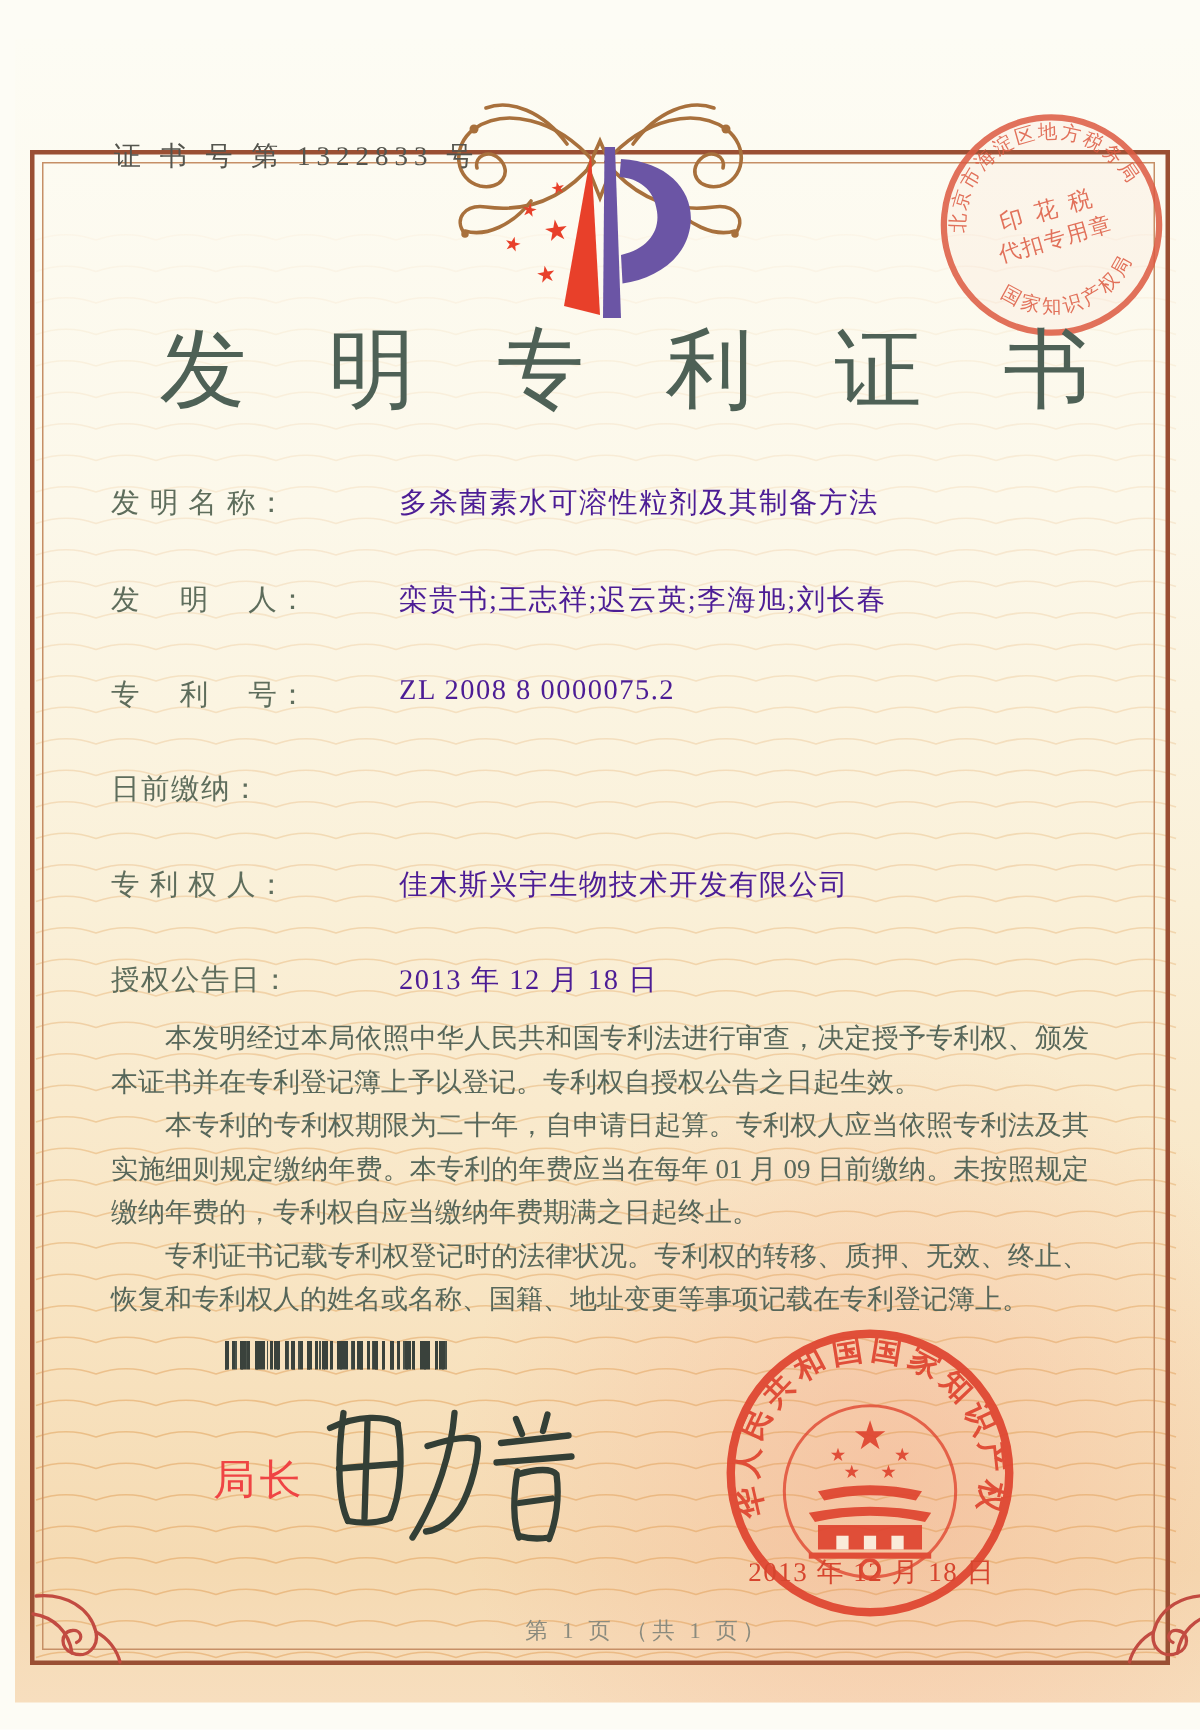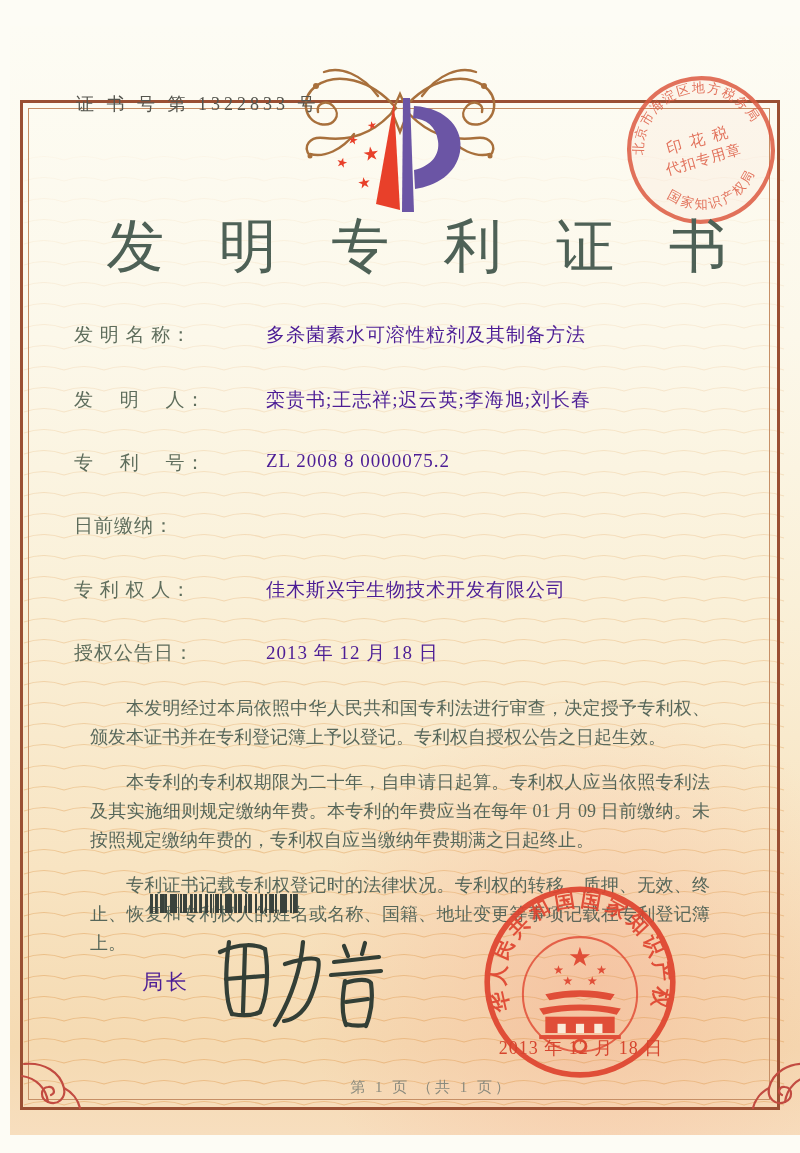--- a/index.html
+++ b/index.html
@@ -34,31 +34,31 @@
   }
   .fields{position:absolute; left:74px; top:0; width:660px;}
   .field-row{position:absolute; display:flex; font-size:19px;gap:34px;}
   .field-label{width:158px; color:#5e6d5c; letter-spacing:1px; flex:none;}
   .field-value{color:#4c1d95; letter-spacing:1px;}
   .f0{top:322px}.f1{top:387px}.f2{top:450px}.f3{top:513px}.f4{top:577px}.f5{top:640px}
   .paras{
     position:absolute; left:74px; top:678px; width:652px;
     font-size:18px; line-height:29px; color:#57675a; text-align:justify;
   }
-  .paras p{margin:16px; text-indent:2em;}
+  .paras p{margin:0; text-indent:2em;}
   .barcode{
     position:absolute; left:150px; top:894px; width:148px; height:19px;
     background:
       repeating-linear-gradient(90deg,#3a423c 0 2px,transparent 2px 5px),
       repeating-linear-gradient(90deg,#3a423c 0 3px,transparent 3px 11px),
       repeating-linear-gradient(90deg,#4a524a 0 1px,transparent 1px 7px);
   }
   .sig-label{
     position:absolute; left:142px; top:968px;
-    font-size:21px; letter-spacing:3px; color:#4c1d95;
+    font-size:28px; letter-spacing:3px; color:#ef4444;
   }
   .signature-svg{position:absolute; left:205px; top:922px;}
   .seal-svg{position:absolute; left:478px; top:880px; opacity:.93;}
   .seal-date{
     position:absolute; left:486px; top:1036px; width:190px; text-align:center;
     font-size:18px; letter-spacing:1px; color:#d6452e;
   }
   .tax-stamp-svg{position:absolute; left:623px; top:72px; opacity:.85;}
   .logo-svg{position:absolute; left:328px; top:92px;}
   .footer{

